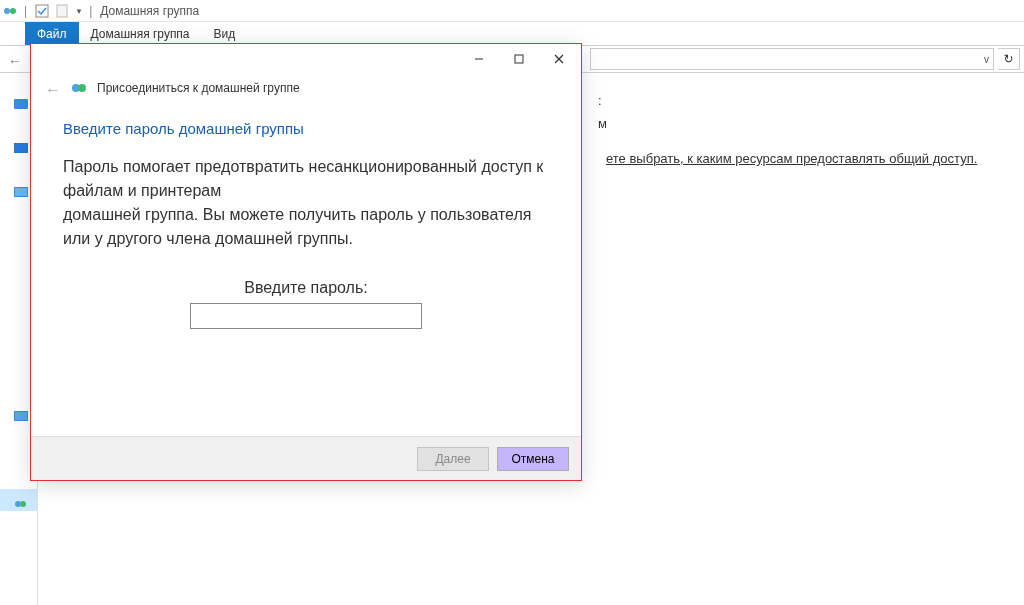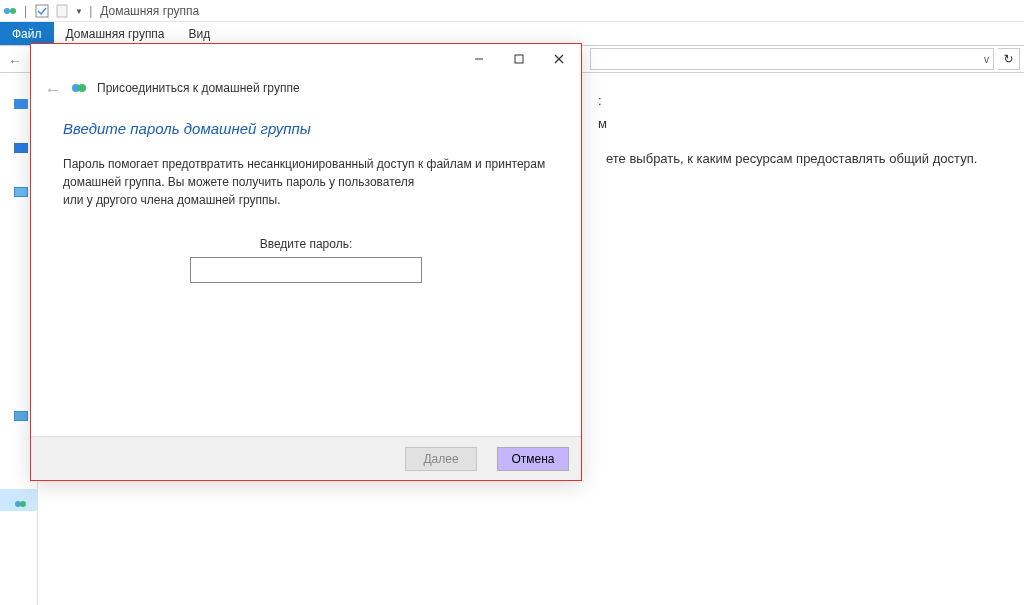--- a/index.html
+++ b/index.html
@@ -19,20 +19,21 @@
       display: inline-flex; align-items: center; justify-content: center;
     }
     .title-bar .sep { margin: 0 4px; color: #888; }
 
     .ribbon-tabs {
       height: 24px;
       display: flex;
       align-items: stretch;
       border-bottom: 1px solid #d0d0d0;
       font-size: 12px;
+      padding-left: 25px;
     }
     .ribbon-tabs .tab {
       padding: 4px 12px;
       color: #333;
       display: flex;
       align-items: center;
       cursor: default;
     }
     .ribbon-tabs .tab.file {
       background: #1979ca;
@@ -109,20 +110,21 @@
       margin-left: 540px;
     }
     .content .sub {
       color: #333;
       margin-bottom: 8px;
       margin-left: 540px;
     }
     .content .desc {
       margin-left: 548px;
       line-height: 1.5;
+      text-decoration: underline;
     }
 
     .dialog {
       position: absolute;
       left: 30px;
       top: 43px;
       width: 552px;
       height: 438px;
       background: #fff;
       border: 1px solid #e03030;
@@ -159,51 +161,50 @@
       font-size: 12px; color: #333;
     }
     .dlg-body {
       flex: 1;
       padding: 18px 32px 8px 32px;
     }
     .dlg-heading {
       color: #1a5fb4;
       font-size: 15px;
       margin-bottom: 18px;
-      font-style: italic;
     }
     .dlg-text {
-      font-size: 12px;
+      font-size: 16px;
       color: #333;
       line-height: 1.5;
       margin-bottom: 28px;
     }
     .dlg-label {
       text-align: center;
-      font-size: 12px;
+      font-size: 16px;
       color: #333;
       margin-bottom: 6px;
     }
     .dlg-input-wrap { display: flex; justify-content: center; }
     .dlg-input {
       width: 232px;
       height: 26px;
       border: 1px solid #888;
       font-size: 13px;
       padding: 2px 4px;
     }
     .dlg-footer {
       height: 44px;
       background: #f0f0f0;
       border-top: 1px solid #ddd;
       display: flex;
       align-items: center;
       justify-content: flex-end;
       padding: 0 12px;
-      gap: 20px;
+      gap: 8px;
     }
     .dlg-btn {
       min-width: 72px;
       height: 24px;
       font-size: 12px;
       border: 1px solid #adadad;
       background: #c4b5fd;
       padding: 0 12px;
       cursor: default;
     }

